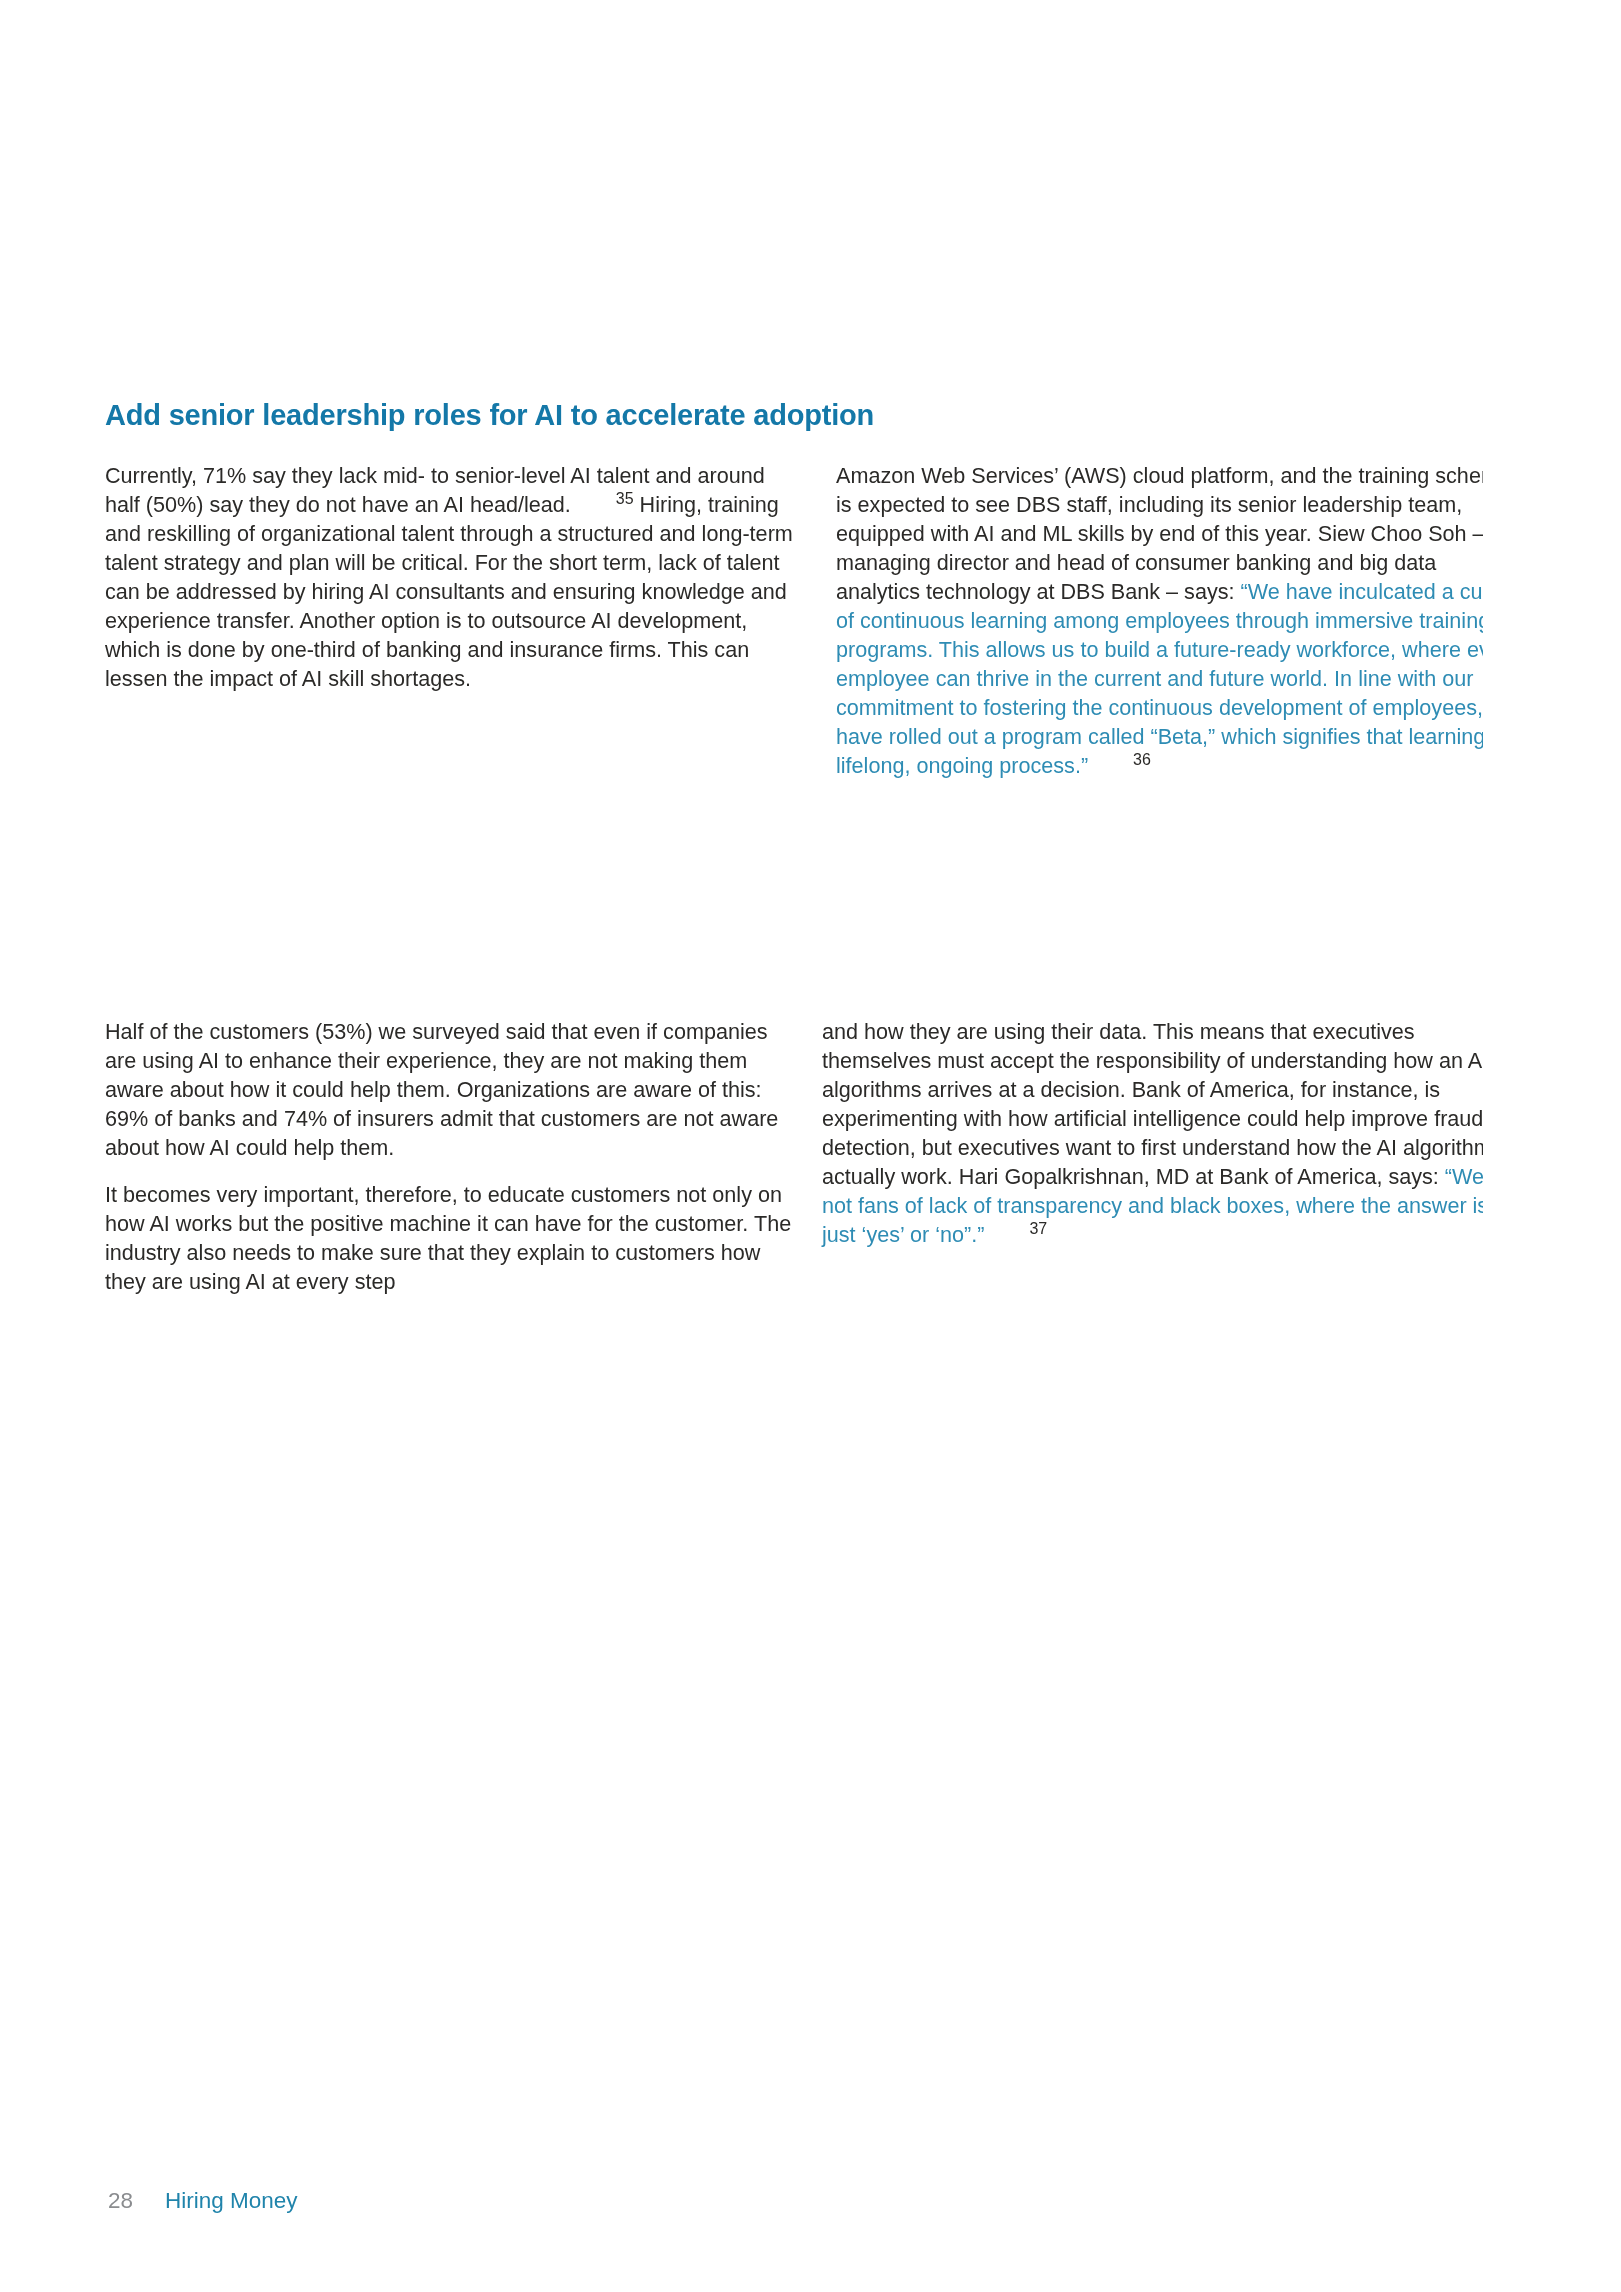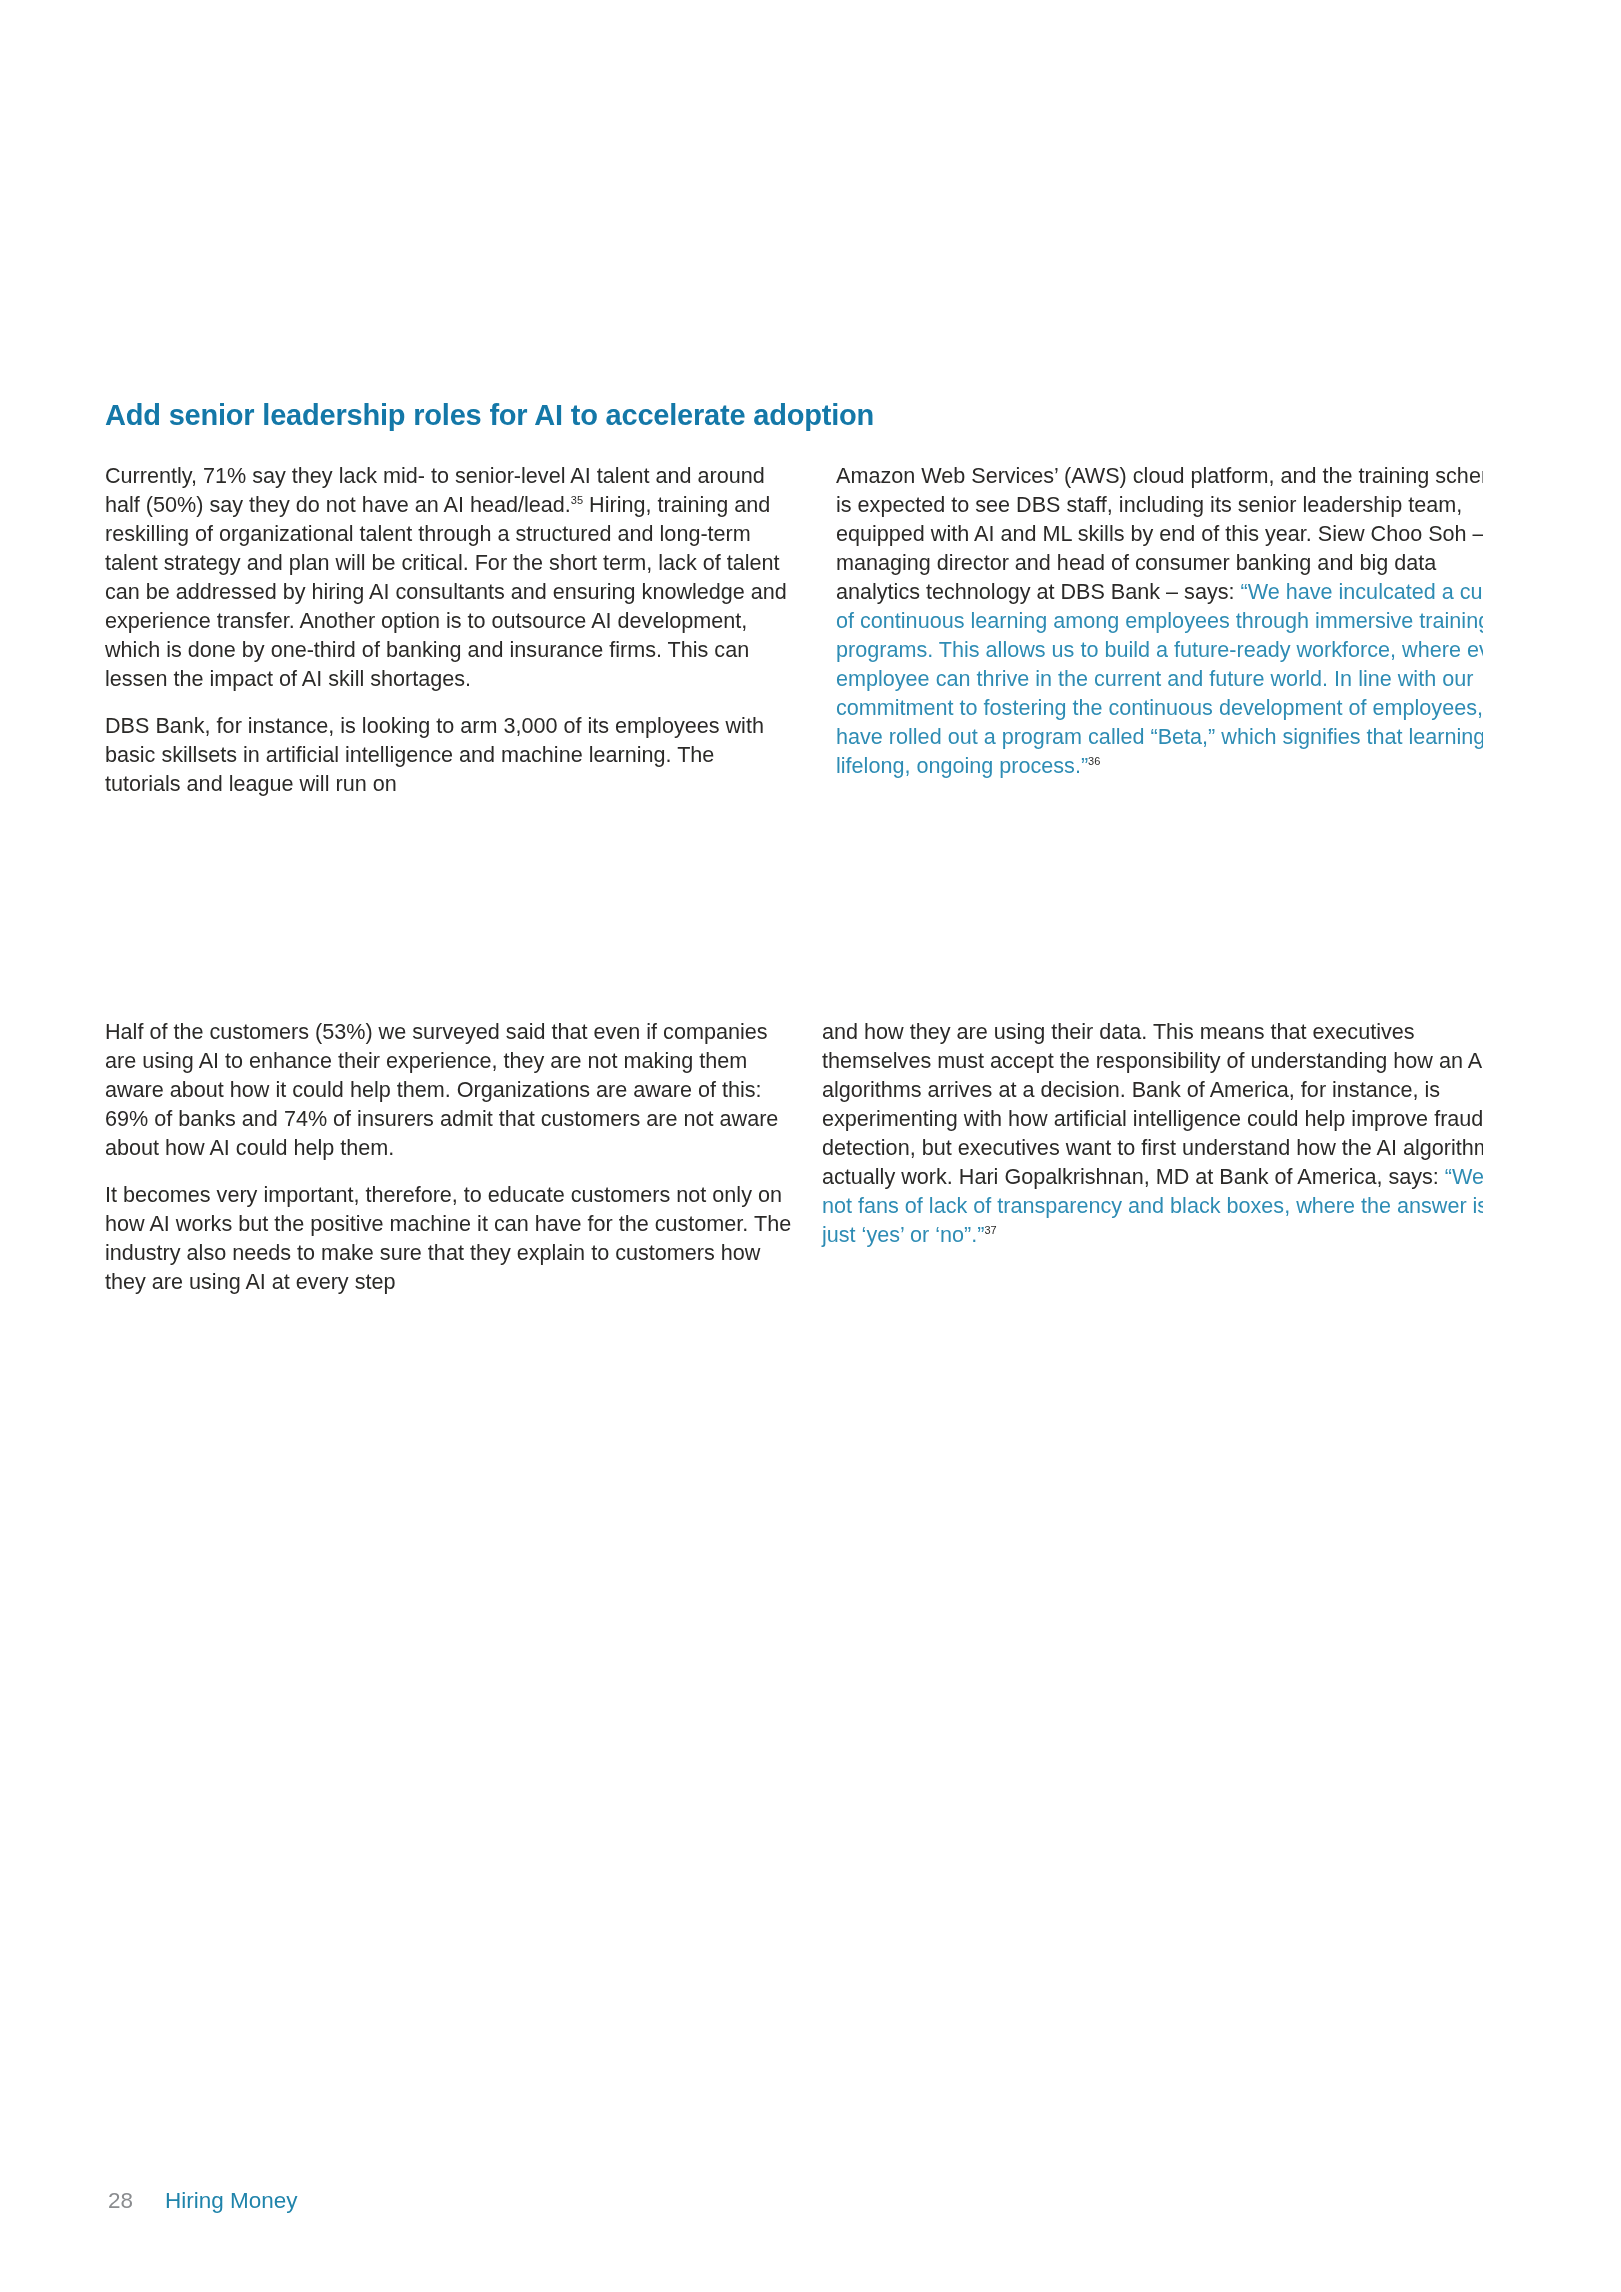--- a/index.html
+++ b/index.html
@@ -42,23 +42,24 @@
     width:689px;
     font-size:21.6px;
     line-height:29px;
     color:var(--body-color);
   }
   .col p{margin:0 0 17.6px 0;}
   .quote{
     color:var(--quote-color);
   }
   sup{
-    font-size:11px;
+    font-size:16px;
     line-height:0;
     vertical-align:super;
+    margin-left:45px;
   }
   .footer{
     position:absolute;
     left:108px;
     top:2188px;
     font-size:22.5px;
     display:flex;
     gap:32px;
     align-items:baseline;
   }
@@ -68,21 +69,20 @@
 </head>
 <body>
 
 <div class="page">
 
   <h1 class="section-heading heading-1">Add senior leadership roles for AI to accelerate adoption</h1>
 
   <div class="cols cols-1">
     <div class="col">
         <p><span>Currently, 71% say they lack mid- to senior-level AI talent and around half (50%) say they do not have an AI head/lead.</span><sup>35</sup><span> Hiring, training and reskilling of organizational talent through a structured and long-term talent strategy and plan will be critical. For the short term, lack of talent can be addressed by hiring AI consultants and ensuring knowledge and experience transfer. Another option is to outsource AI development, which is done by one-third of banking and insurance firms. This can lessen the impact of AI skill shortages.</span></p>
-        <p><span>DBS Bank, for instance, is looking to arm 3,000 of its employees with basic skillsets in artificial intelligence and machine learning. The tutorials and league will run on</span></p>
       </div>
     <div class="col">
         <p><span>Amazon Web Services’ (AWS) cloud platform, and the training scheme is expected to see DBS staff, including its senior leadership team, equipped with AI and ML skills by end of this year. Siew Choo Soh – managing director and head of consumer banking and big data analytics technology at DBS Bank – says: </span><span class="quote">“We have inculcated a culture of continuous learning among employees through immersive training programs. This allows us to build a future-ready workforce, where every employee can thrive in the current and future world. In line with our commitment to fostering the continuous development of employees, we have rolled out a program called “Beta,” which signifies that learning is a lifelong, ongoing process.”</span><sup>36</sup></p>
       </div>
   </div>
 
 
   <div class="cols cols-2">
     <div class="col">
         <p><span>Half of the customers (53%) we surveyed said that even if companies are using AI to enhance their experience, they are not making them aware about how it could help them. Organizations are aware of this: 69% of banks and 74% of insurers admit that customers are not aware about how AI could help them.</span></p>

